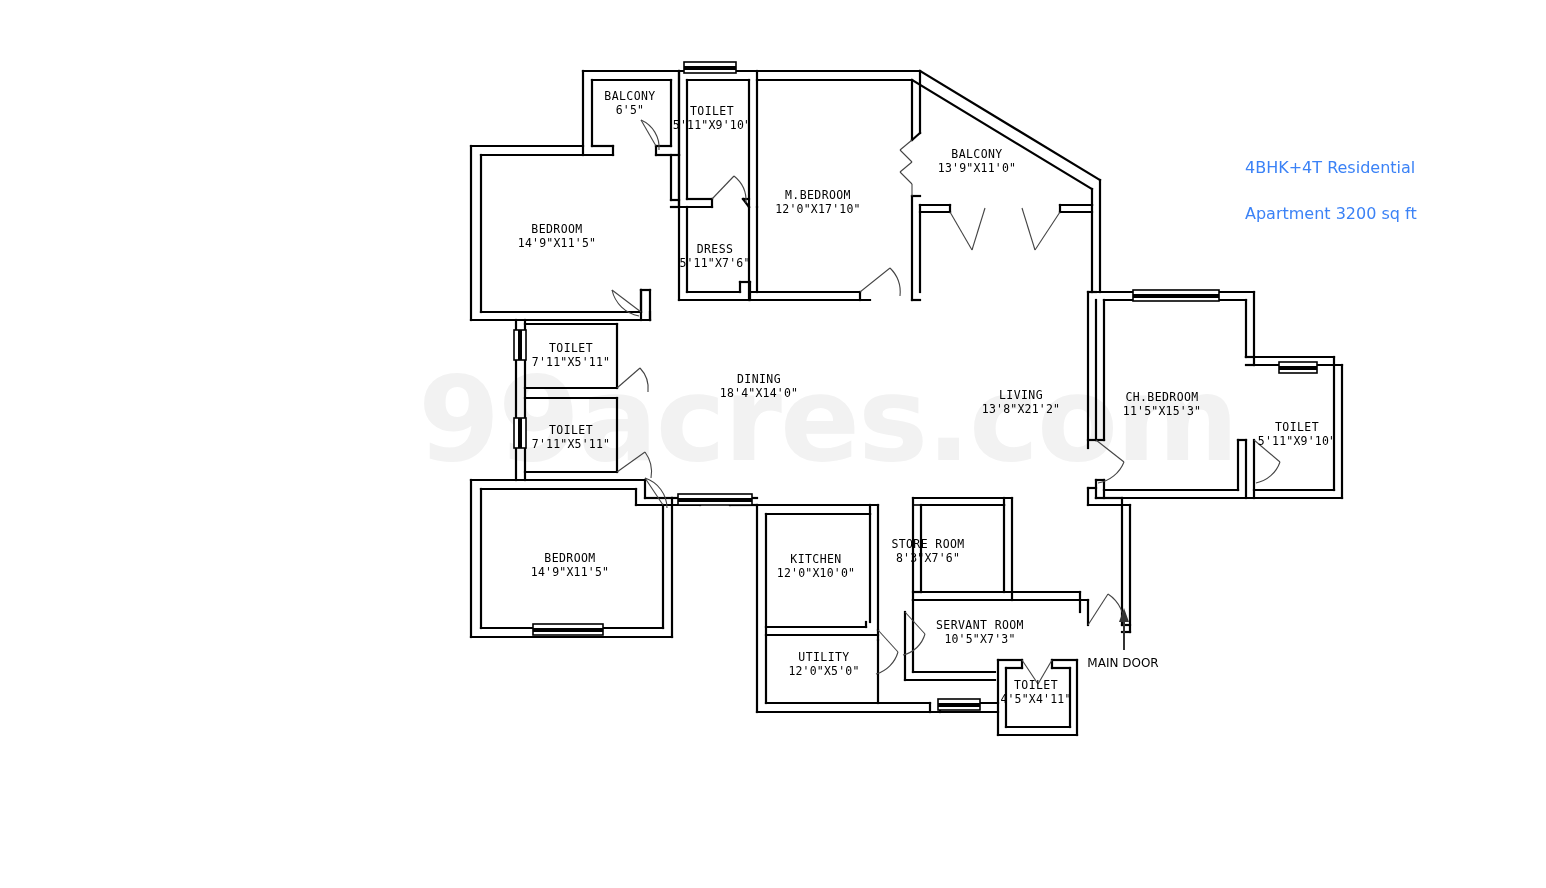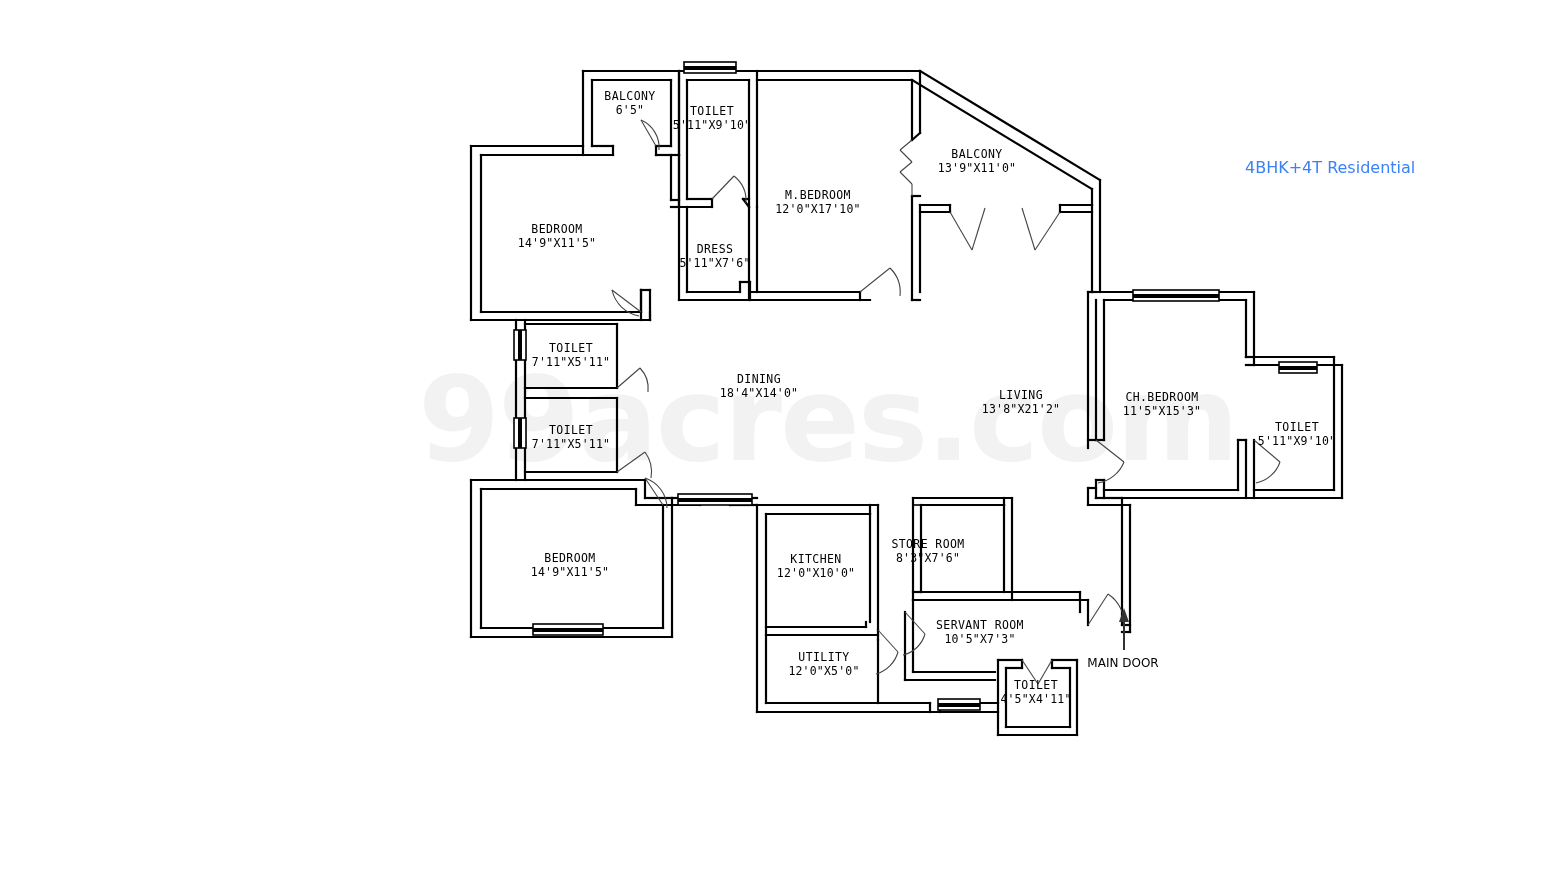--- a/index.html
+++ b/index.html
@@ -506,15 +506,16 @@
           <text class="roomdim" x="1036" y="703">4'5"X4'11"</text>
         </g>
       </g>
 
     <text class="maindoor-label" x="1123" y="667">MAIN DOOR</text>
 
   </svg>
 
   <div id="title-block">
     <span class="tline">4BHK+4T Residential</span>
+    <span class="tline">Apartment 3200 sq ft</span>
   </div>
 
 </div>
 
 </body></html>

